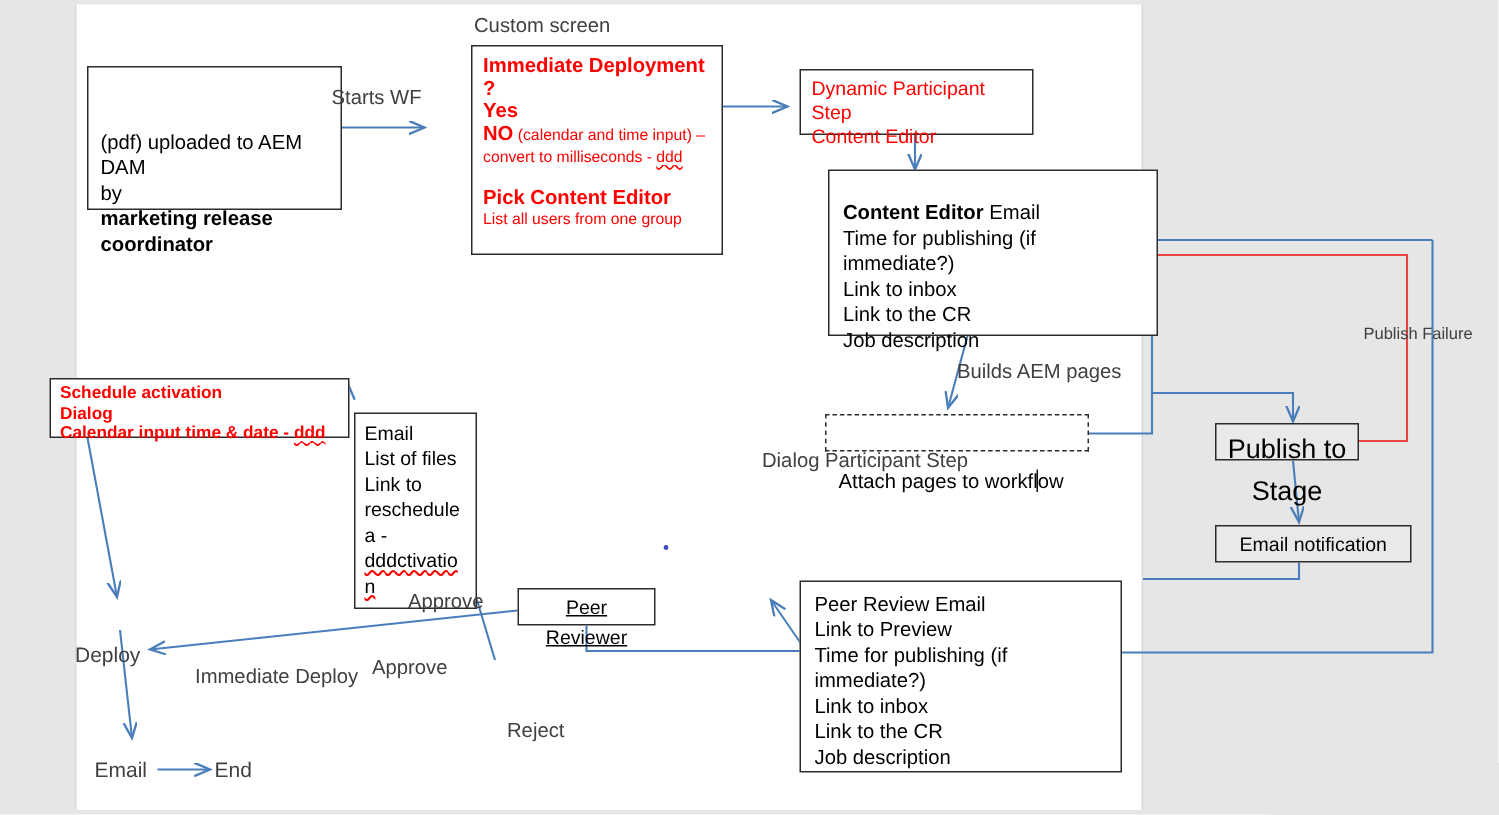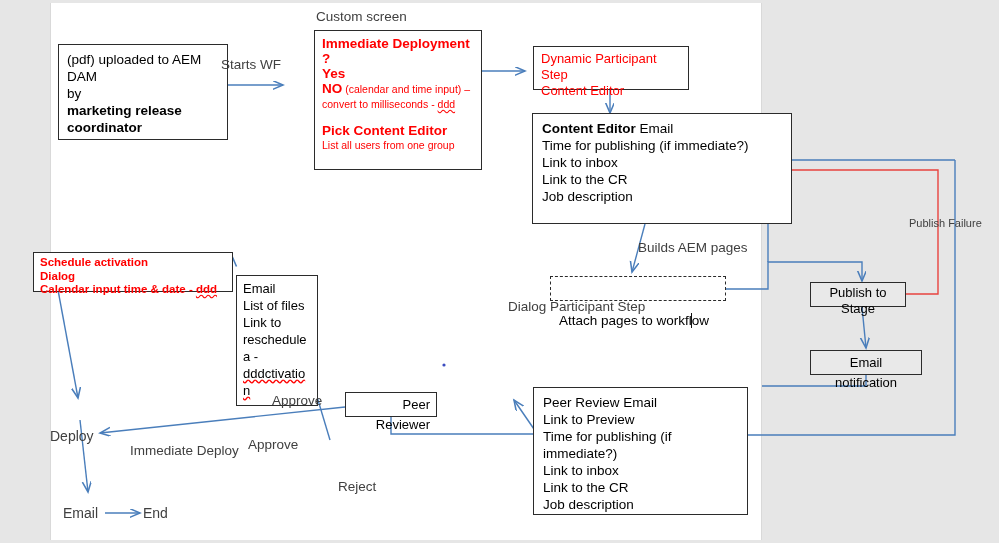--- a/index.html
+++ b/index.html
@@ -75,21 +75,21 @@
   <g stroke="#e8433f" stroke-width="1.4" fill="none">
 
     <path d="M906,294 L938,294 L938,170 L760,170" marker-end="url(#ar)"></path>
   </g>
   <circle cx="444" cy="365" r="1.6" fill="#3b4cc0"></circle>
 </svg>
 
 <div class="txt lbl" style="left:316px;top:9px;">Custom screen</div>
 
 <div class="node bx" style="left:58px;top:44px;width:170px;height:96px;padding:6px 8px;">
-  <div style="font-size:13.5px;line-height:17px;">
+  <div style="font-size:13.5px;line-height:17px;margin-top:35px;">
     <div>(pdf) uploaded to AEM</div>
     <div>DAM</div>
     <div>by</div>
     <div class="b">marketing release</div>
     <div class="b">coordinator</div>
   </div>
 </div>
 
 <div class="txt lbl" style="left:221px;top:57px;">Starts WF</div>
 
@@ -107,21 +107,21 @@
     <span class="red b">Pick </span><span class="red b">Content Editor</span>
   </div>
   <div class="red" style="font-size:10.5px;line-height:13px;">List all users from one group</div>
 </div>
 
 <div class="node bx" style="left:533px;top:46px;width:156px;height:44px;padding:4px 7px;">
   <div class="red" style="font-size:13px;line-height:16px;">Dynamic Participant Step</div>
   <div class="red" style="font-size:13px;line-height:16px;">Content Editor</div>
 </div>
 
-<div class="node bx" style="left:532px;top:113px;width:260px;height:111px;padding:6px 9px;">
+<div class="node bx" style="left:552px;top:113px;width:220px;height:111px;padding:19px 9px;">
   <div style="font-size:13.5px;line-height:17px;">
     <div><span class="b">Content Editor</span><span> Email</span></div>
     <div>Time for publishing (if immediate?)</div>
     <div>Link to inbox</div>
     <div>Link to the CR</div>
     <div>Job description</div>
   </div>
 </div>
 
 <div class="txt lbl" style="left:638px;top:240px;">Builds AEM pages</div>
@@ -129,24 +129,24 @@
 <div class="node bx-dash" style="left:550px;top:276px;width:176px;height:25px;padding:2px 8px;">
   <div style="font-size:13.5px;line-height:19px;white-space:nowrap;margin-top:32px;">
     <span>Attach pages to workfl</span><span style="border-left:1.3px solid #111;margin:0 -0.5px;"></span><span>ow</span>
   </div>
 </div>
 <div class="txt lbl" style="left:508px;top:299px;">Dialog Participant Step</div>
 
 <div class="txt" style="left:869px;top:217px;font-size:11px;padding-left:40px;">Publish Failure</div>
 
 <div class="node bx" style="left:810px;top:282px;width:96px;height:25px;padding:2px 7px;background:#e9e9e9;">
-  <div style="font-size:13px;line-height:16px;text-align:center;">Publish to Stage</div>
+  <div style="font-size:18px;line-height:28px;text-align:center;">Publish to Stage</div>
 </div>
 
-<div class="node bx" style="left:810px;top:350px;width:112px;height:25px;padding:2px 7px;background:#e9e9e9;">
+<div class="node bx" style="left:810px;top:350px;width:131px;height:25px;padding:2px 7px;background:#e9e9e9;">
   <div style="font-size:13px;line-height:20px;text-align:center;">Email notification</div>
 </div>
 
 <div class="node bx" style="left:33px;top:252px;width:200px;height:40px;padding:3px 6px;">
   <div class="red b" style="font-size:11.5px;line-height:13.5px;">Schedule activation</div>
   <div class="red b" style="font-size:11.5px;line-height:13.5px;">Dialog</div>
   <div class="red b" style="font-size:11.5px;line-height:13.5px;">
     <span>Calendar input time &amp; date - </span><span class="sp">ddd</span>
   </div>
 </div>
@@ -159,21 +159,21 @@
     <div>reschedule</div>
     <div>a -</div>
     <div class="sp">dddctivatio</div>
     <div class="sp">n</div>
   </div>
 </div>
 
 <div class="txt" style="left:272px;top:393px;font-size:13.5px;">Approve</div>
 
 <div class="node bx" style="left:345px;top:392px;width:92px;height:25px;padding:2px 6px;">
-  <div style="font-size:13px;line-height:20px;text-align:right;">Peer Reviewer</div>
+  <div style="font-size:13px;line-height:20px;text-align:center;text-decoration:underline;">Peer Reviewer</div>
 </div>
 
 <div class="node bx" style="left:533px;top:387px;width:215px;height:128px;padding:6px 9px;">
   <div style="font-size:13.5px;line-height:17px;">
     <div>Peer Review Email</div>
     <div>Link to Preview</div>
     <div>Time for publishing (if immediate?)</div>
     <div>Link to inbox</div>
     <div>Link to the CR</div>
     <div>Job description</div>

